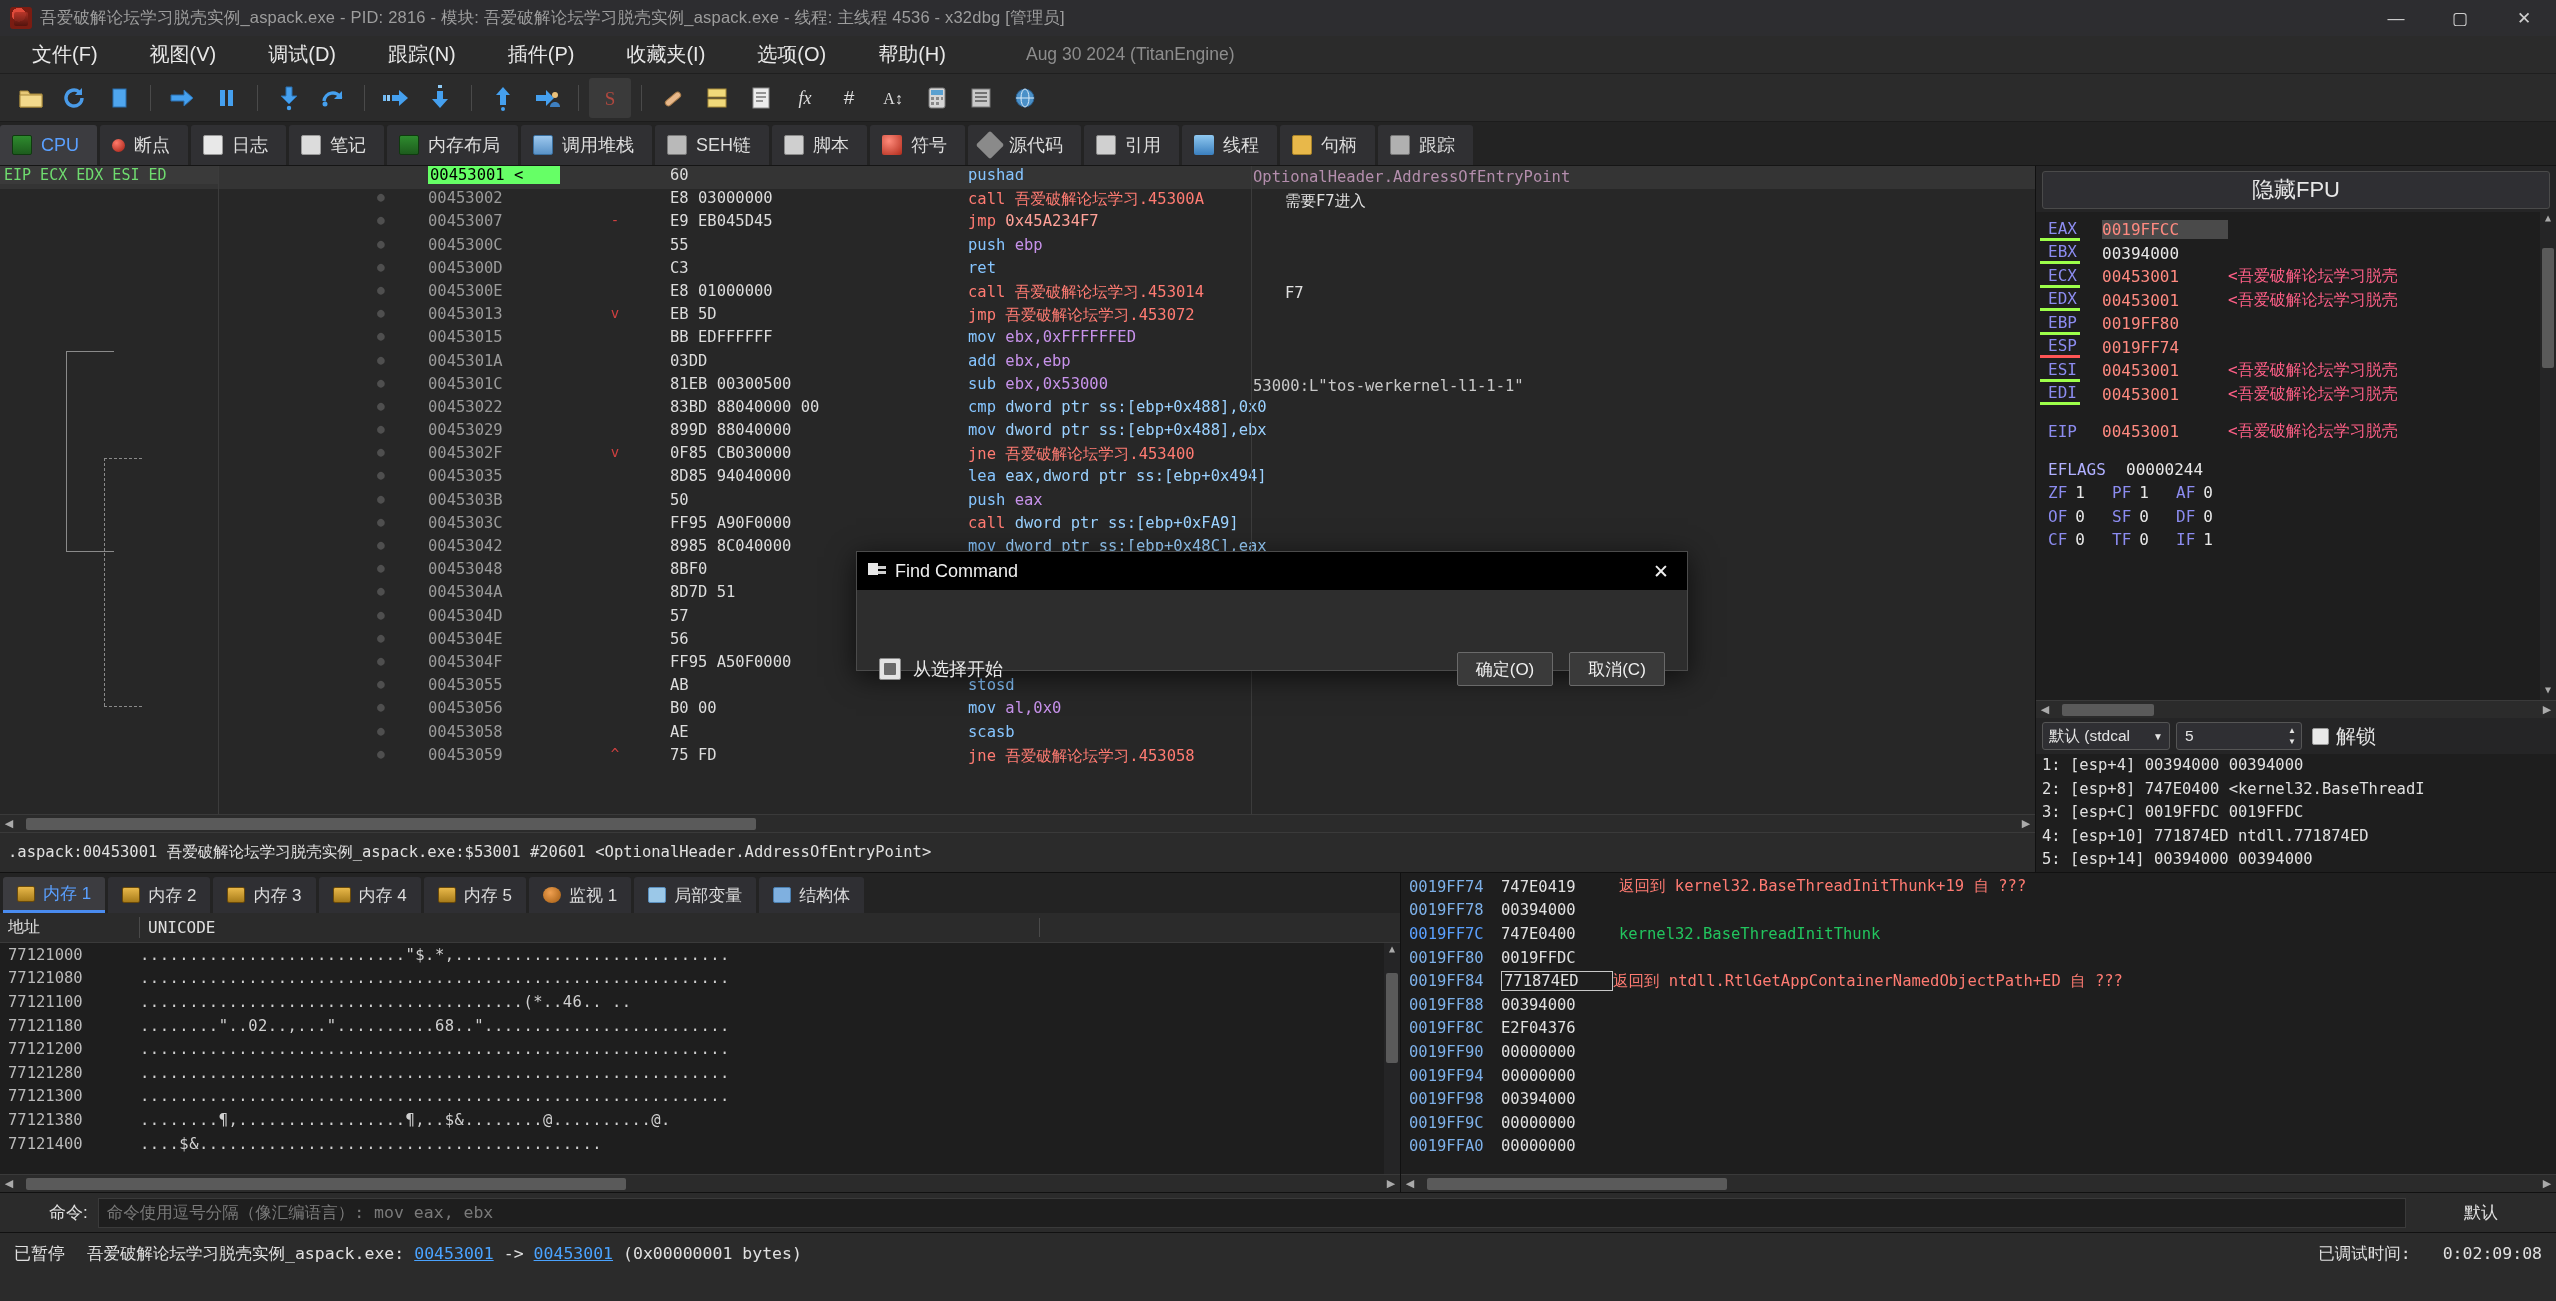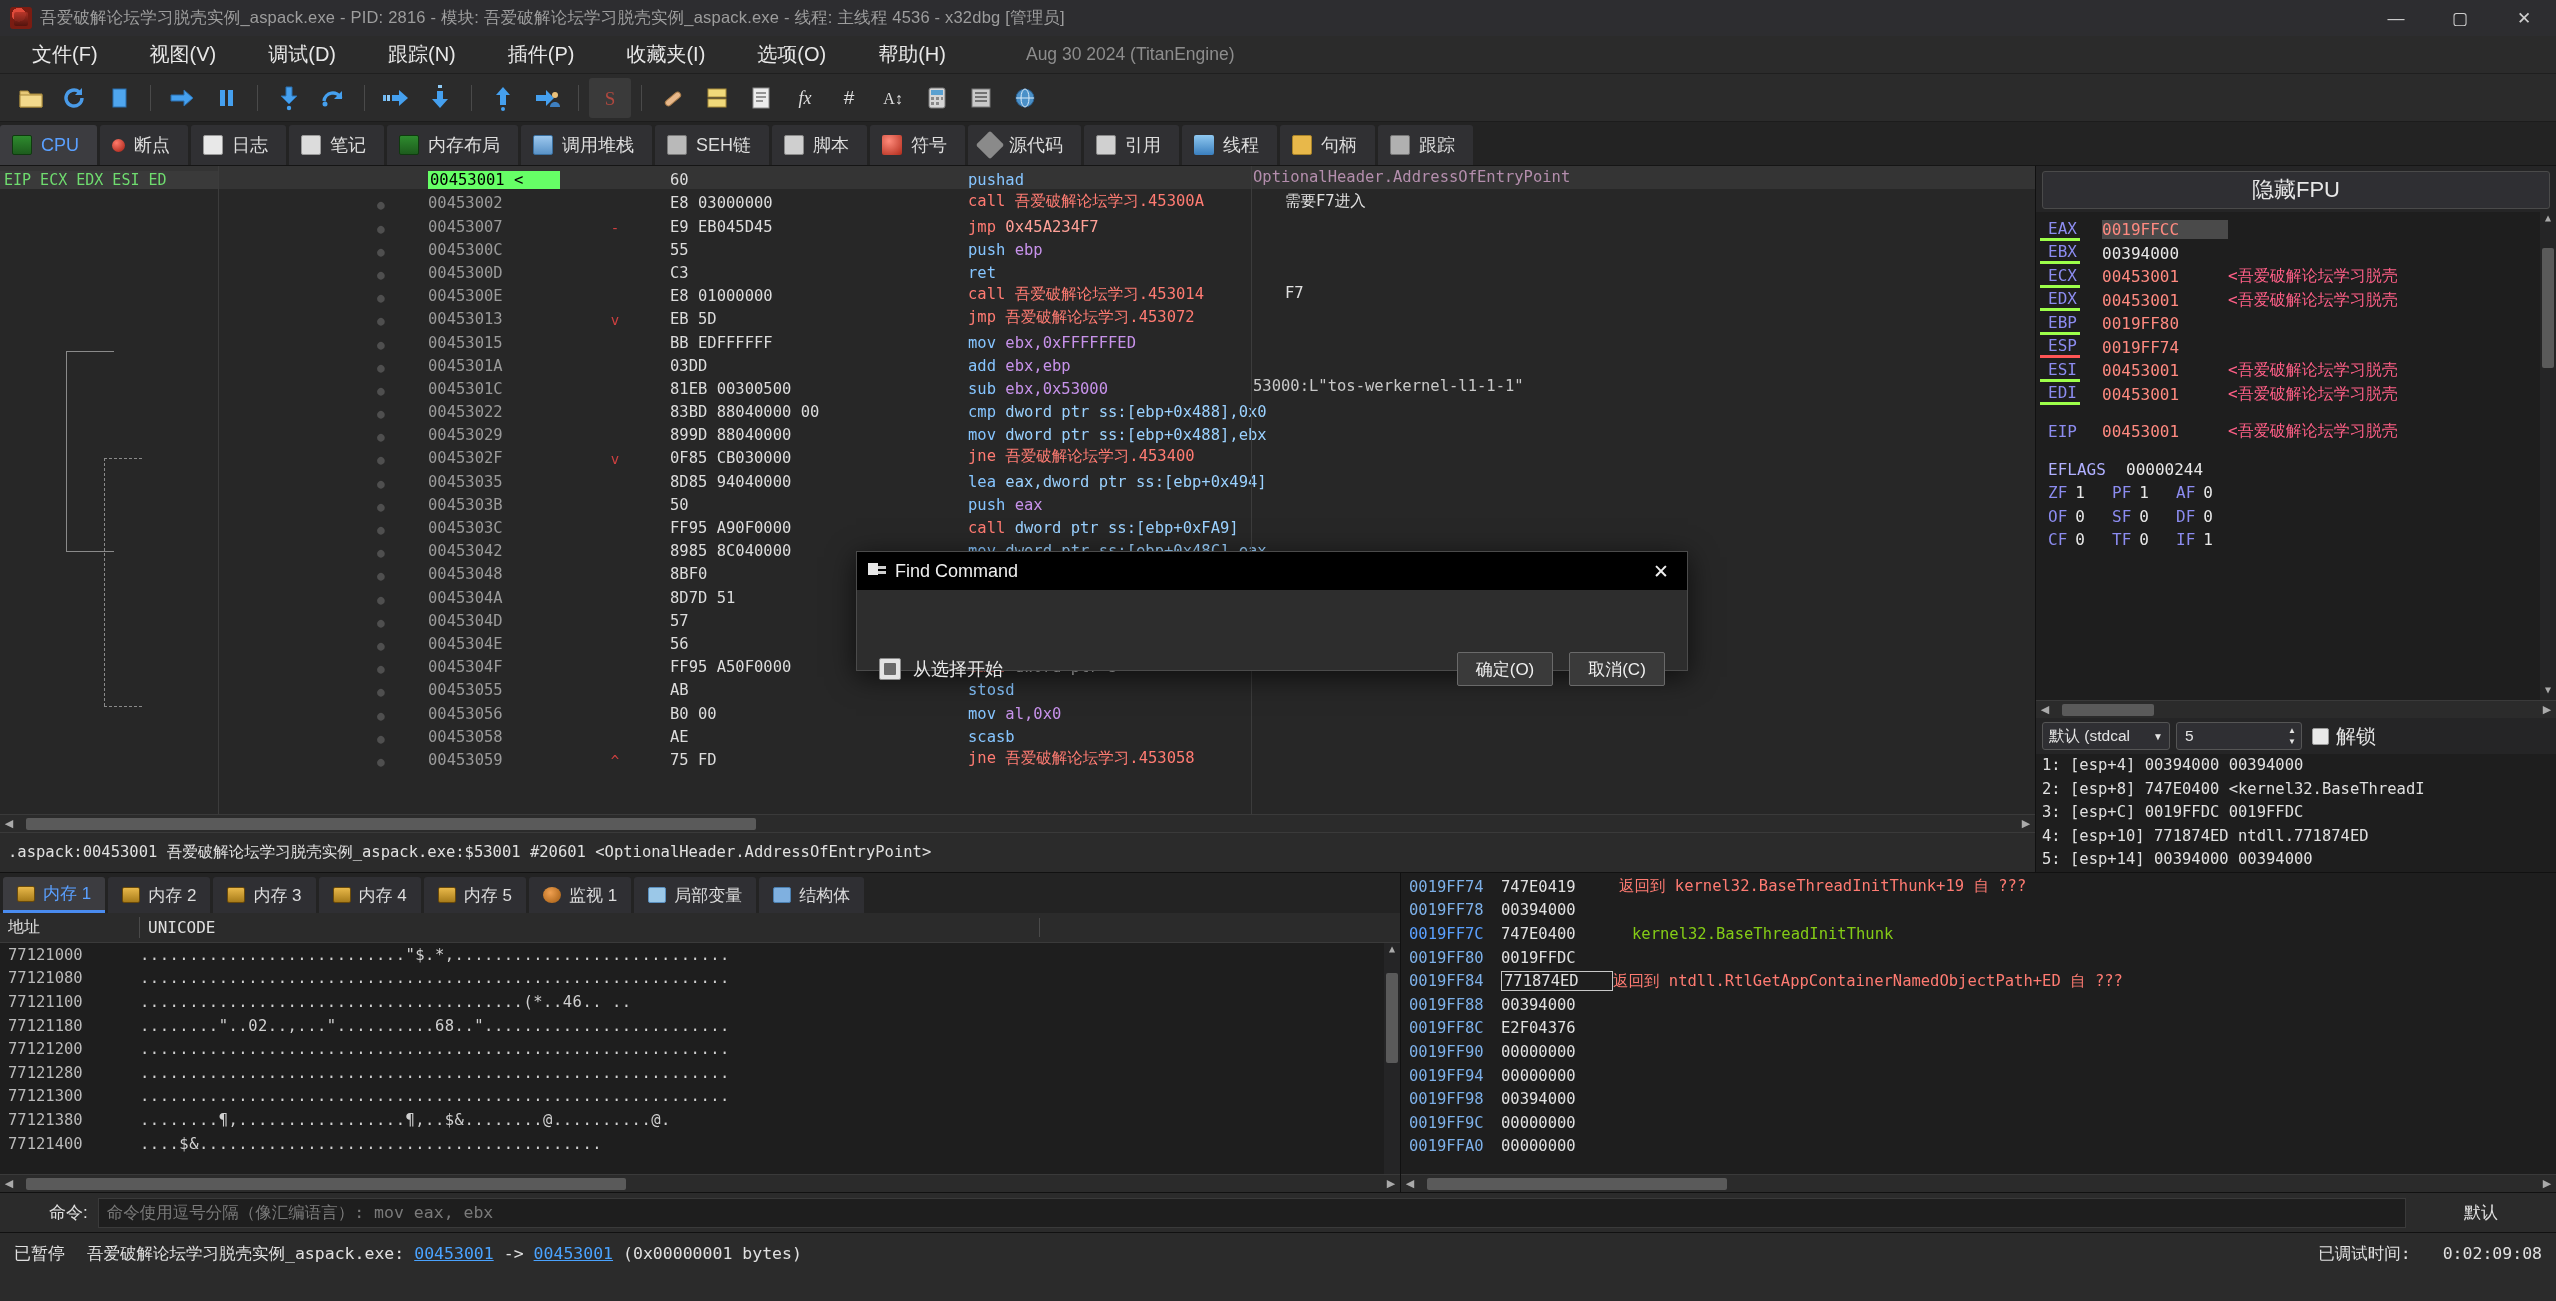--- a/index.html
+++ b/index.html
@@ -71,21 +71,21 @@
   
   .main { display: flex; height: 706px; background: #1e1e1e; }
   .leftcol { width: 2035px; position: relative; display: flex; flex-direction: column; }
   .rightcol { flex: 1; background: #252526; border-left: 1px solid #111; display: flex; flex-direction: column; }
 
   
   .disasm {
     flex: 1; position: relative; background: #272727; overflow: hidden;
     font-family: "DejaVu Sans Mono", monospace; font-size: 15.5px;
   }
-  .drow { display: flex; height: 23.2px; align-items: flex-end; white-space: nowrap; gap: 36px; }
+  .drow { display: flex; height: 23.2px; align-items: flex-start; white-space: nowrap; gap: 36px; }
   .drow.cur { background: #343434; }
   .d-regs {
     width: 218px; padding-left: 4px; color: #6fdc6f; font-size: 15px;
     overflow: hidden; text-overflow: clip;
   }
   .d-regs.hl { background: #3a3a3a; }
   .d-jmpcol { width: 80px; position: relative; }
   .d-bp { width: 22px; text-align: center; color: #5a5a5a; font-size: 13px; }
   .d-addr { width: 132px; color: #9a9a9a; }
   .d-arr { width: 38px; text-align: center; color: #d04040; font-size: 14px; }
@@ -200,21 +200,21 @@
   .mrow { display: flex; height: 23.6px; align-items: center; white-space: nowrap; }
   .m-addr { width: 140px; padding-left: 8px; color: #b9b9b9; }
   .m-data { color: #d0d0d0; letter-spacing: .5px; }
 
   .stackbody { flex: 1; overflow: hidden; padding-top: 2px; font-family: "DejaVu Sans Mono", monospace; font-size: 15.5px; }
   .srow { display: flex; height: 23.6px; align-items: center; white-space: nowrap; }
   .s-addr { width: 100px; padding-left: 8px; color: #7db0e8; }
   .s-addr.hl { color: #5aa0ff; }
   .s-val { width: 118px; color: #e0e0e0; }
   .s-cmt { color: #ff7b72; }
-  .s-cmt.white { color: #84cc16; margin-left: 13px; }
+  .s-cmt.white { color: #22c55e; }
 
   
   .cmdbar { height: 40px; background: #2b2b2b; display: flex; align-items: center; border-top: 1px solid #111; padding-left: 37px; }
   .cmd-label { color: #e0e0e0; font-size: 17px; padding: 0 10px 0 12px; white-space: nowrap; }
   .cmd-input {
     flex: 1; height: 30px; background: #1e1e1e; border: 1px solid #3a3a3a; color: #7a7a7a;
     font-size: 16.5px; display: flex; align-items: center; padding-left: 8px;
     font-family: "DejaVu Sans Mono", monospace;
   }
   .cmd-default { width: 150px; text-align: center; color: #e0e0e0; font-size: 17px; }

